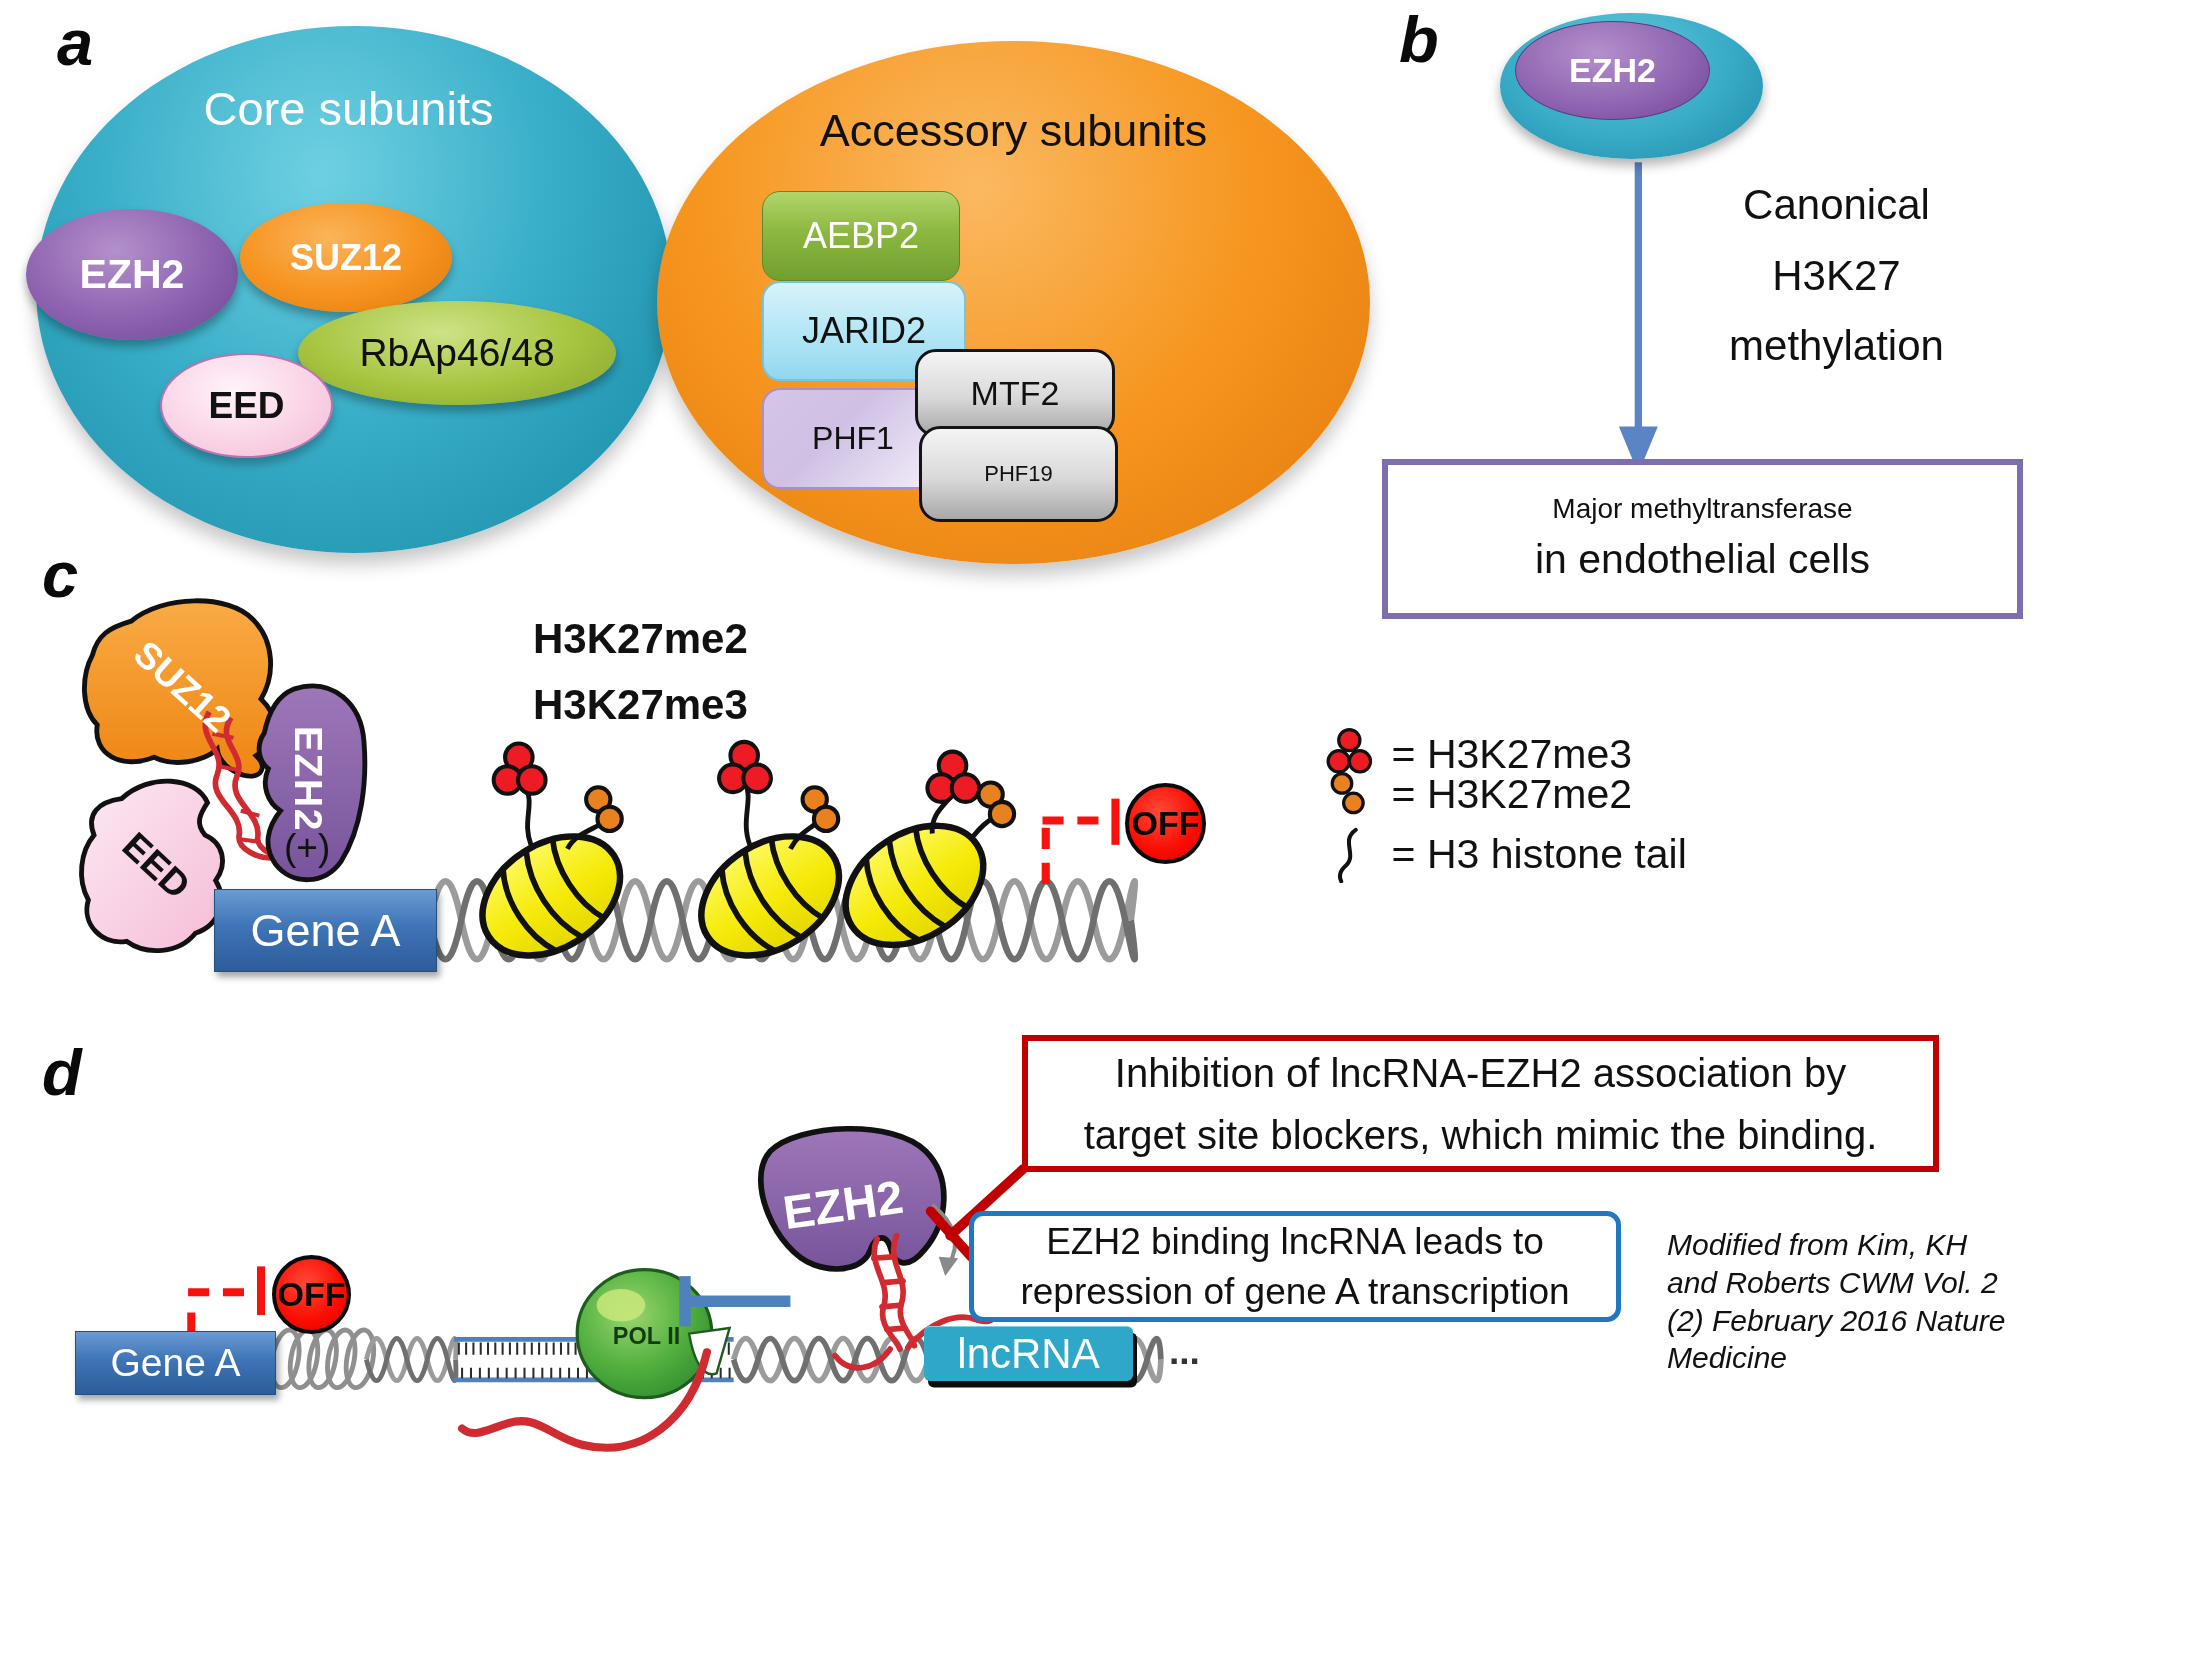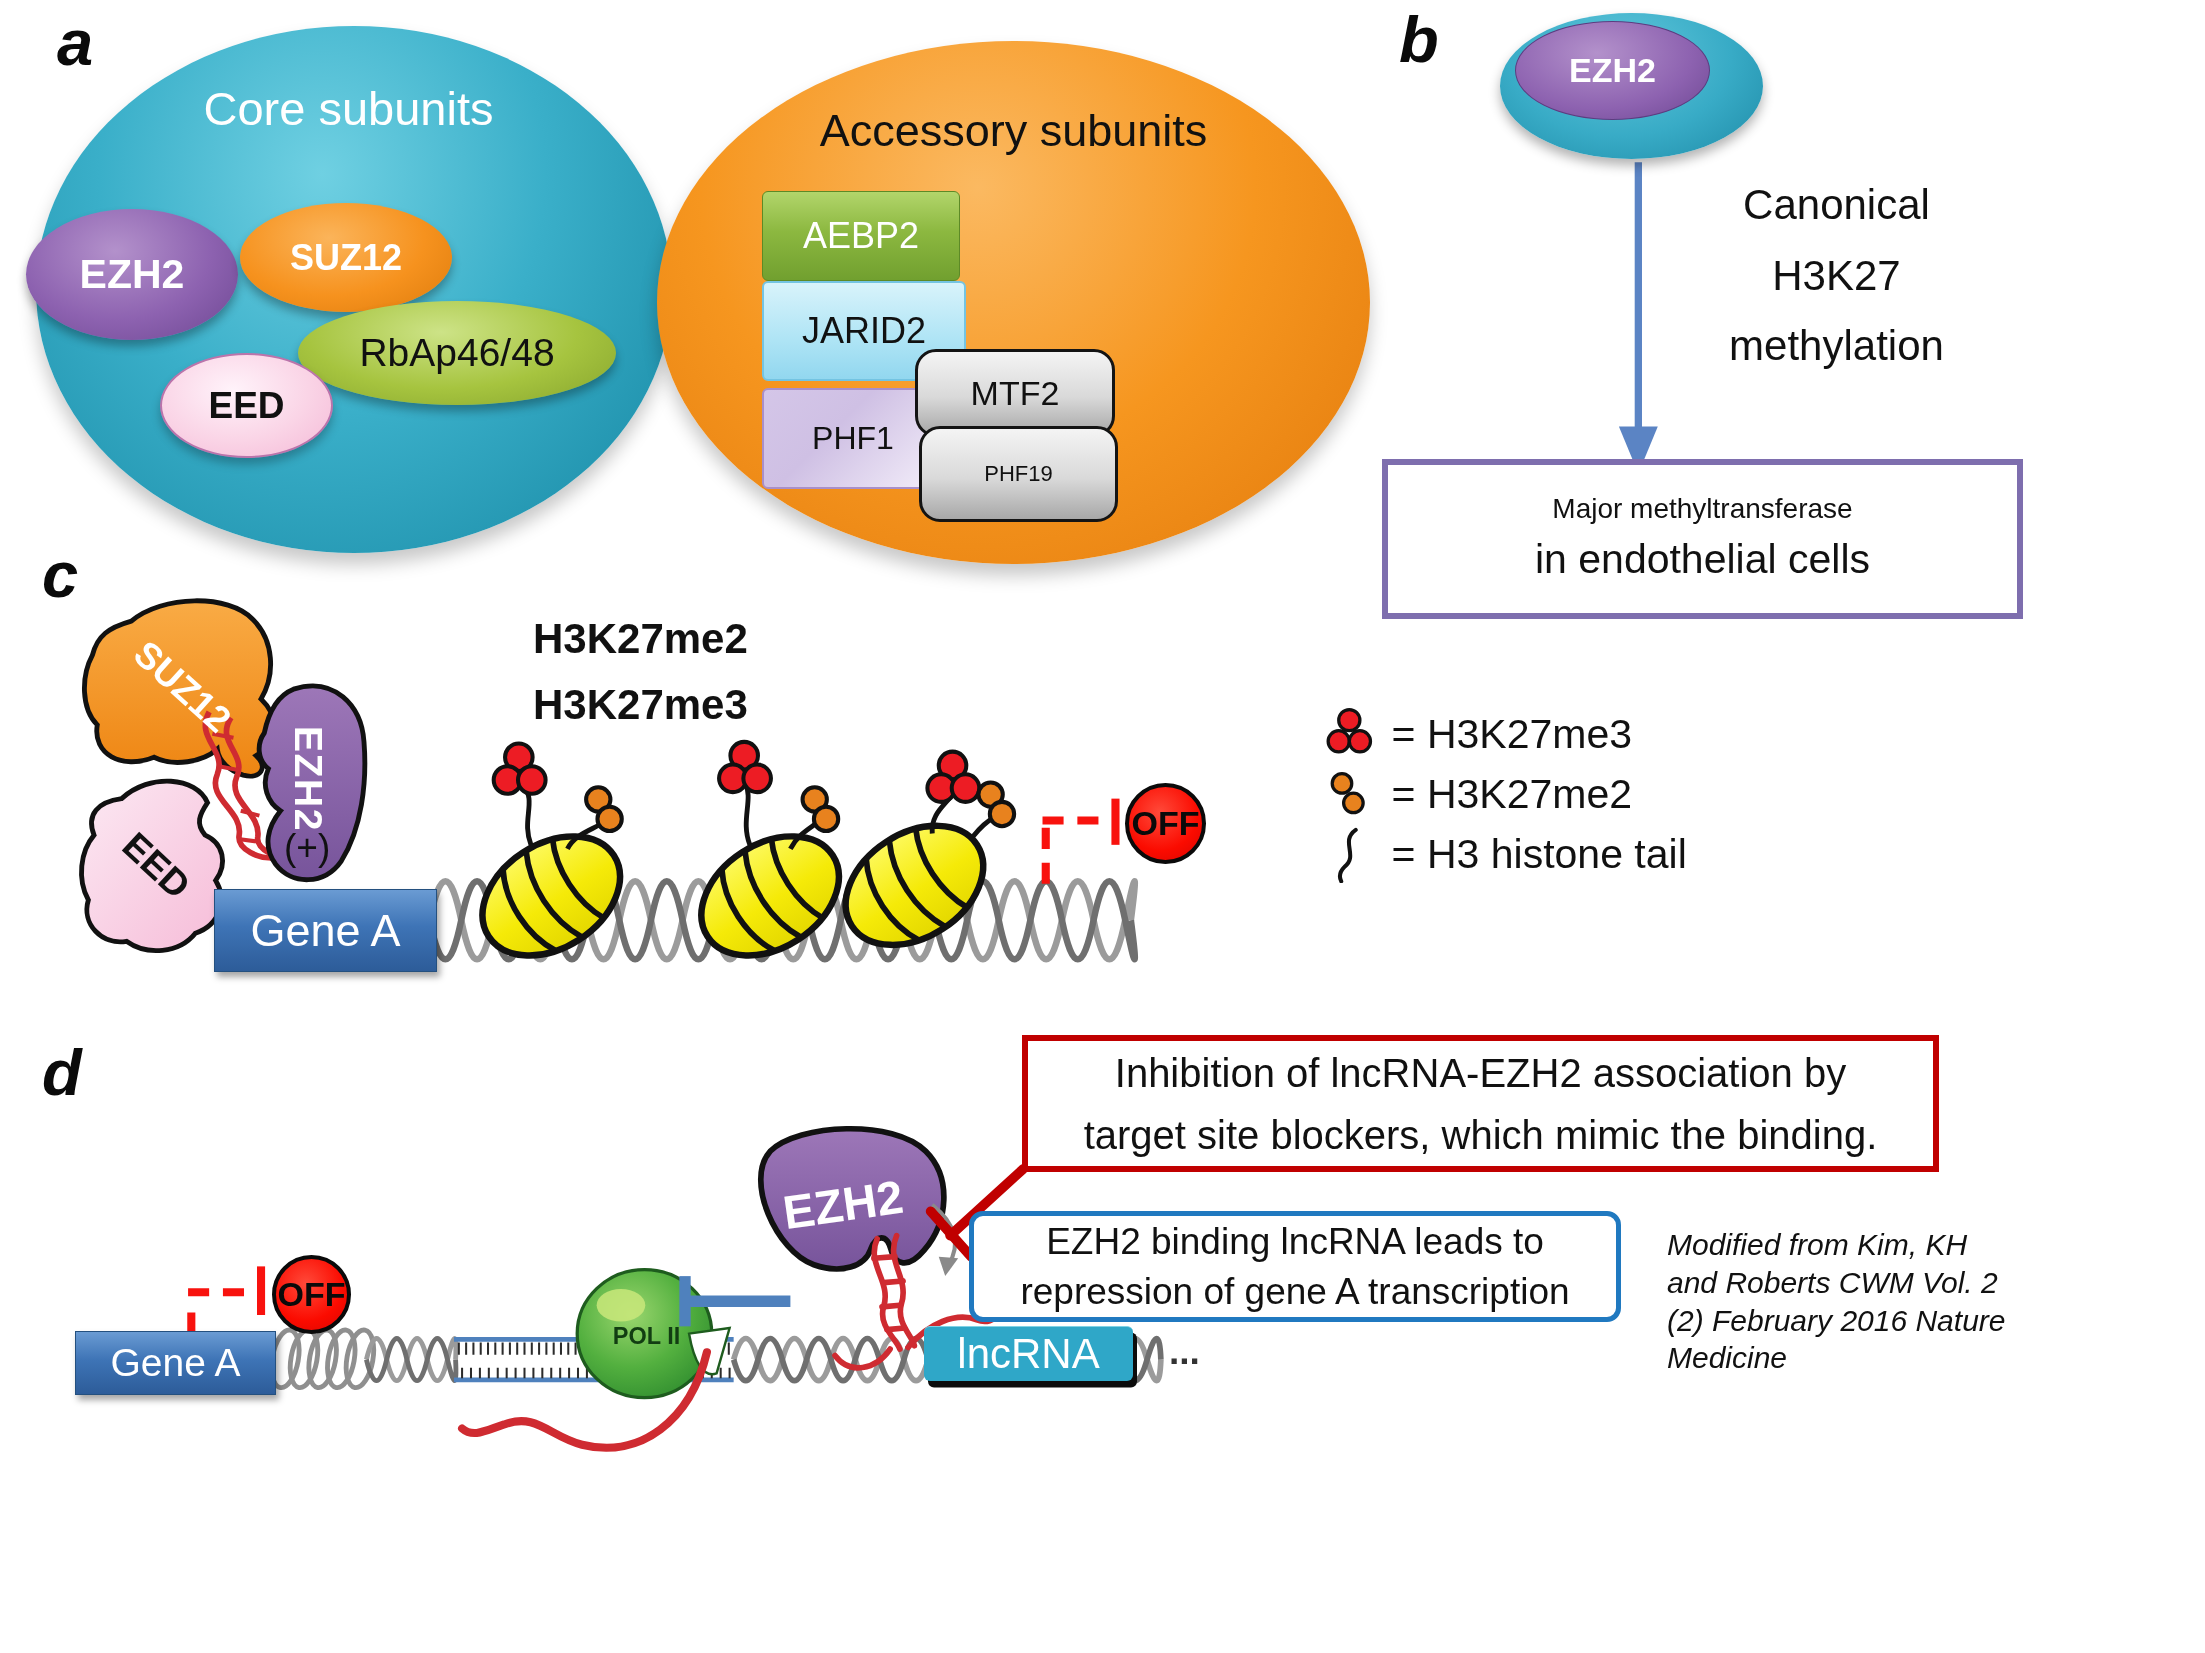--- a/index.html
+++ b/index.html
@@ -18,21 +18,21 @@
   .ell-green{background:radial-gradient(ellipse at 45% 30%, #cde387 0%, #a6c43f 55%, #85a32c 100%);box-shadow:0 6.5px 9.7px rgba(0,0,0,.3);}
   .ell-pink{background:radial-gradient(ellipse at 42% 35%, #fff3fa 0%, #fad4e6 55%, #f4b8d6 100%);
             border:2.4px solid #bb74ab;box-shadow:0 6.5px 9.7px rgba(0,0,0,.25);}
   .ell-teal-b{background:radial-gradient(ellipse at 45% 30%, #62c8dc 0%, #38abc6 55%, #1d89a5 100%);box-shadow:0 6.5px 11.4px rgba(0,0,0,.3);}
   .ell-purple-b{background:radial-gradient(ellipse at 42% 32%, #b391cb 0%, #8d62b0 60%, #6c4691 100%);border:1.6px solid #5d3c80;}
   .ecenter{display:flex;align-items:center;justify-content:center;text-align:center;}
   .wtx{color:#fff;font-weight:bold;}
   .btx{color:#111;font-weight:bold;}
   .core-title{font-size:47px;color:#fff;font-weight:normal;text-align:center;}
   .acc-title{font-size:45px;color:#111;text-align:center;}
-  .pill{border-radius:6px;display:flex;align-items:center;justify-content:center;}
+  .pill{border-radius:18px;display:flex;align-items:center;justify-content:center;}
   .pill-aebp2{background:linear-gradient(180deg,#b2d56b 0%, #8cb840 45%, #71a02f 100%);border:1.6px solid #5d8а26;}
   .pill-aebp2{border:1.6px solid #5d8a26;}
   .pill-jarid2{background:linear-gradient(180deg,#d8f3fb 0%, #aee4f5 60%, #92d7ef 100%);border:2.4px solid #74c4e2;}
   .pill-phf1{background:linear-gradient(135deg,#d4c6e8 0%, #cfc0e4 40%, #f4effa 100%);border:2.4px solid #a98fc9;}
   .pill-gray{background:linear-gradient(180deg,#f4f4f4 0%, #d9d9d9 55%, #a8a8a8 100%);border:3.2px solid #141414;border-radius:21px;}
   .gene-box{background:linear-gradient(180deg,#6a9bd3 0%, #3e74b6 45%, #2d5c99 100%);
             border:1.6px solid #24507f;display:flex;align-items:center;justify-content:center;
             color:#fff;box-shadow:3.2px 4.9px 6.5px rgba(0,0,0,.35);}
   .lnc-box{background:#2fa7c8;display:flex;align-items:center;justify-content:center;color:#fff;
            box-shadow:4px 6.5px 0 #0c0c0c;border-top:1.6px solid #7fd2e6;}
@@ -308,21 +308,21 @@
 
   <div class="abs marks" style="left:533px;top:606px;">
     <div>H3K27me2</div>
     <div>H3K27me3</div>
   </div>
 
   <div class="abs off-circle" style="left:1125px;top:783px;width:73px;height:73px;font-size:34px;">
     <span>OFF</span>
   </div>
 
-  <div class="abs legend-row" style="left:1320px;top:707px;justify-content:flex-end;">
+  <div class="abs legend-row" style="left:1320px;top:727px;justify-content:flex-end;">
     <svg width="57" height="54" viewBox="0 0 70 66">
       <circle cx="36" cy="16" r="13" fill="#ed1c24" stroke="#111" stroke-width="4"></circle>
       <circle cx="23" cy="42" r="13" fill="#ed1c24" stroke="#111" stroke-width="4"></circle>
       <circle cx="49" cy="42" r="13" fill="#ed1c24" stroke="#111" stroke-width="4"></circle>
     </svg>
     <span class="legend-label">= H3K27me3</span>
   </div>
   <div class="abs legend-row" style="left:1320px;top:767px;">
     <svg width="57" height="54" viewBox="0 0 70 66">
       <circle cx="27" cy="20" r="12" fill="#e8821e" stroke="#111" stroke-width="4"></circle>

